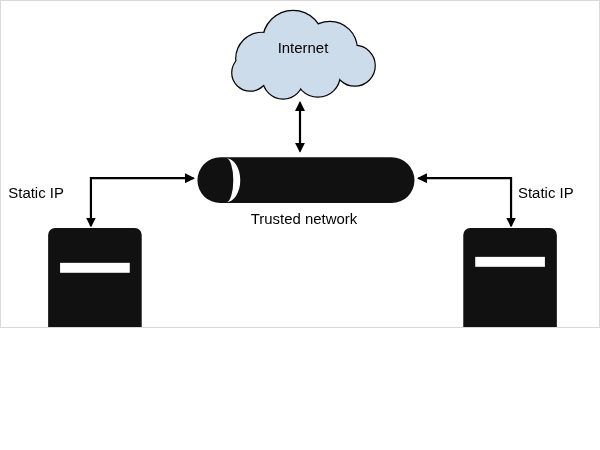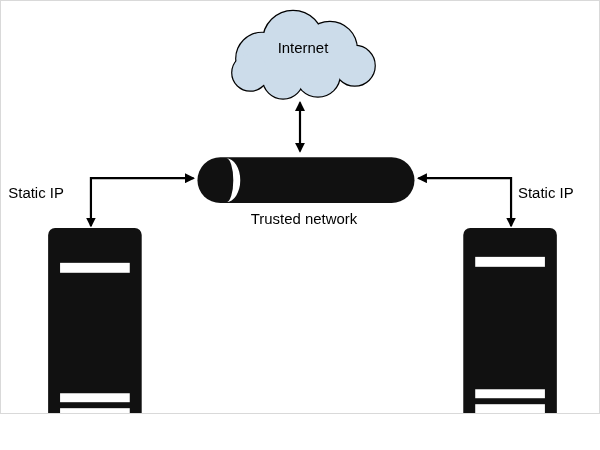--- a/index.html
+++ b/index.html
@@ -2,21 +2,21 @@
 <html lang="en"><head>
 <meta charset="utf-8">
 <style>
   html, body {
     margin: 0;
     padding: 0;
     background: #ffffff;
   }
   .canvas {
     width: 600px;
-    height: 414px;
+    height: 328px;
     position: relative;
     background: #ffffff;
     box-sizing: border-box;
     border: 1px solid #d9d9d9;
     font-family: "Liberation Sans", sans-serif;
     overflow: hidden;
   }
   svg { display: block; }
   text {
     font-family: "Liberation Sans", sans-serif;

